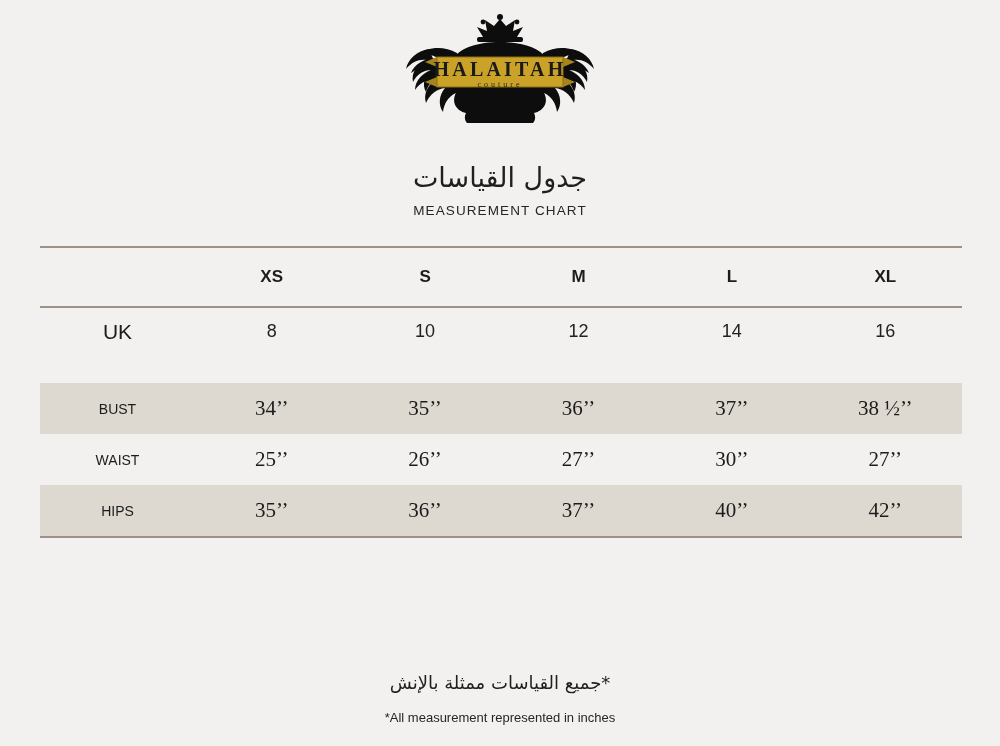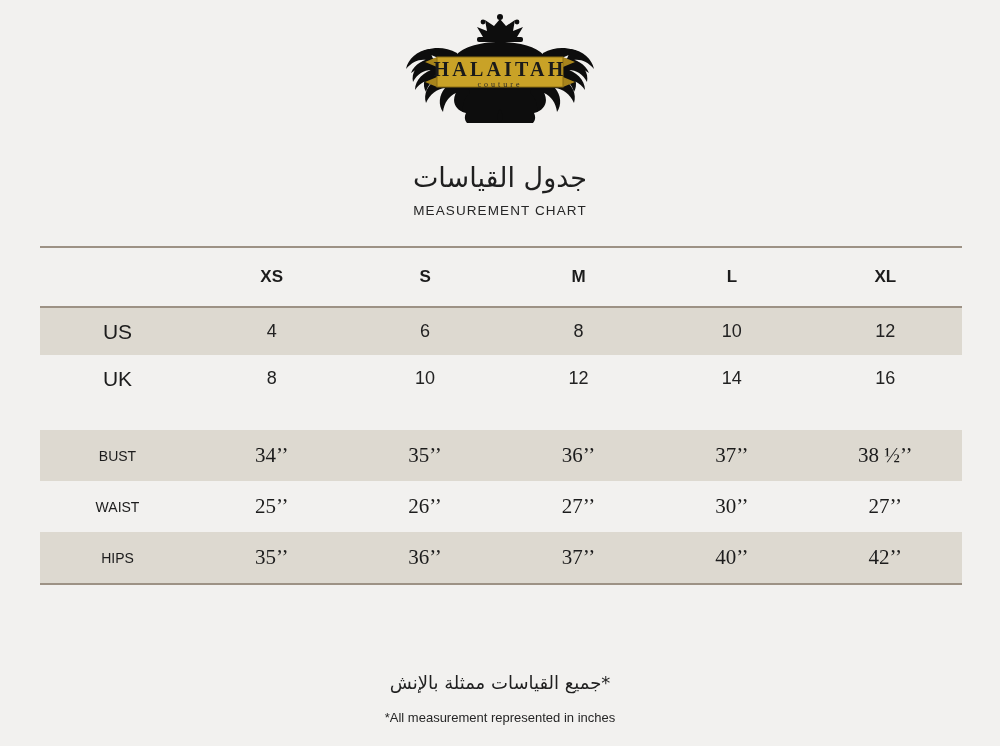--- a/index.html
+++ b/index.html
@@ -227,28 +227,20 @@
       <tbody>
         <tr class="head-row">
           <td class="lbl-cell"></td>
           <td>XS</td>
           <td>S</td>
           <td>M</td>
           <td>L</td>
           <td>XL</td>
         </tr>
 
-        <tr class="data-row shaded">
-          <td class="lbl-cell">US</td>
-          <td>4</td>
-          <td>6</td>
-          <td>8</td>
-          <td>10</td>
-          <td>12</td>
-        </tr>
 
         <tr class="data-row plain">
           <td class="lbl-cell">UK</td>
           <td>8</td>
           <td>10</td>
           <td>12</td>
           <td>14</td>
           <td>16</td>
         </tr>
 

